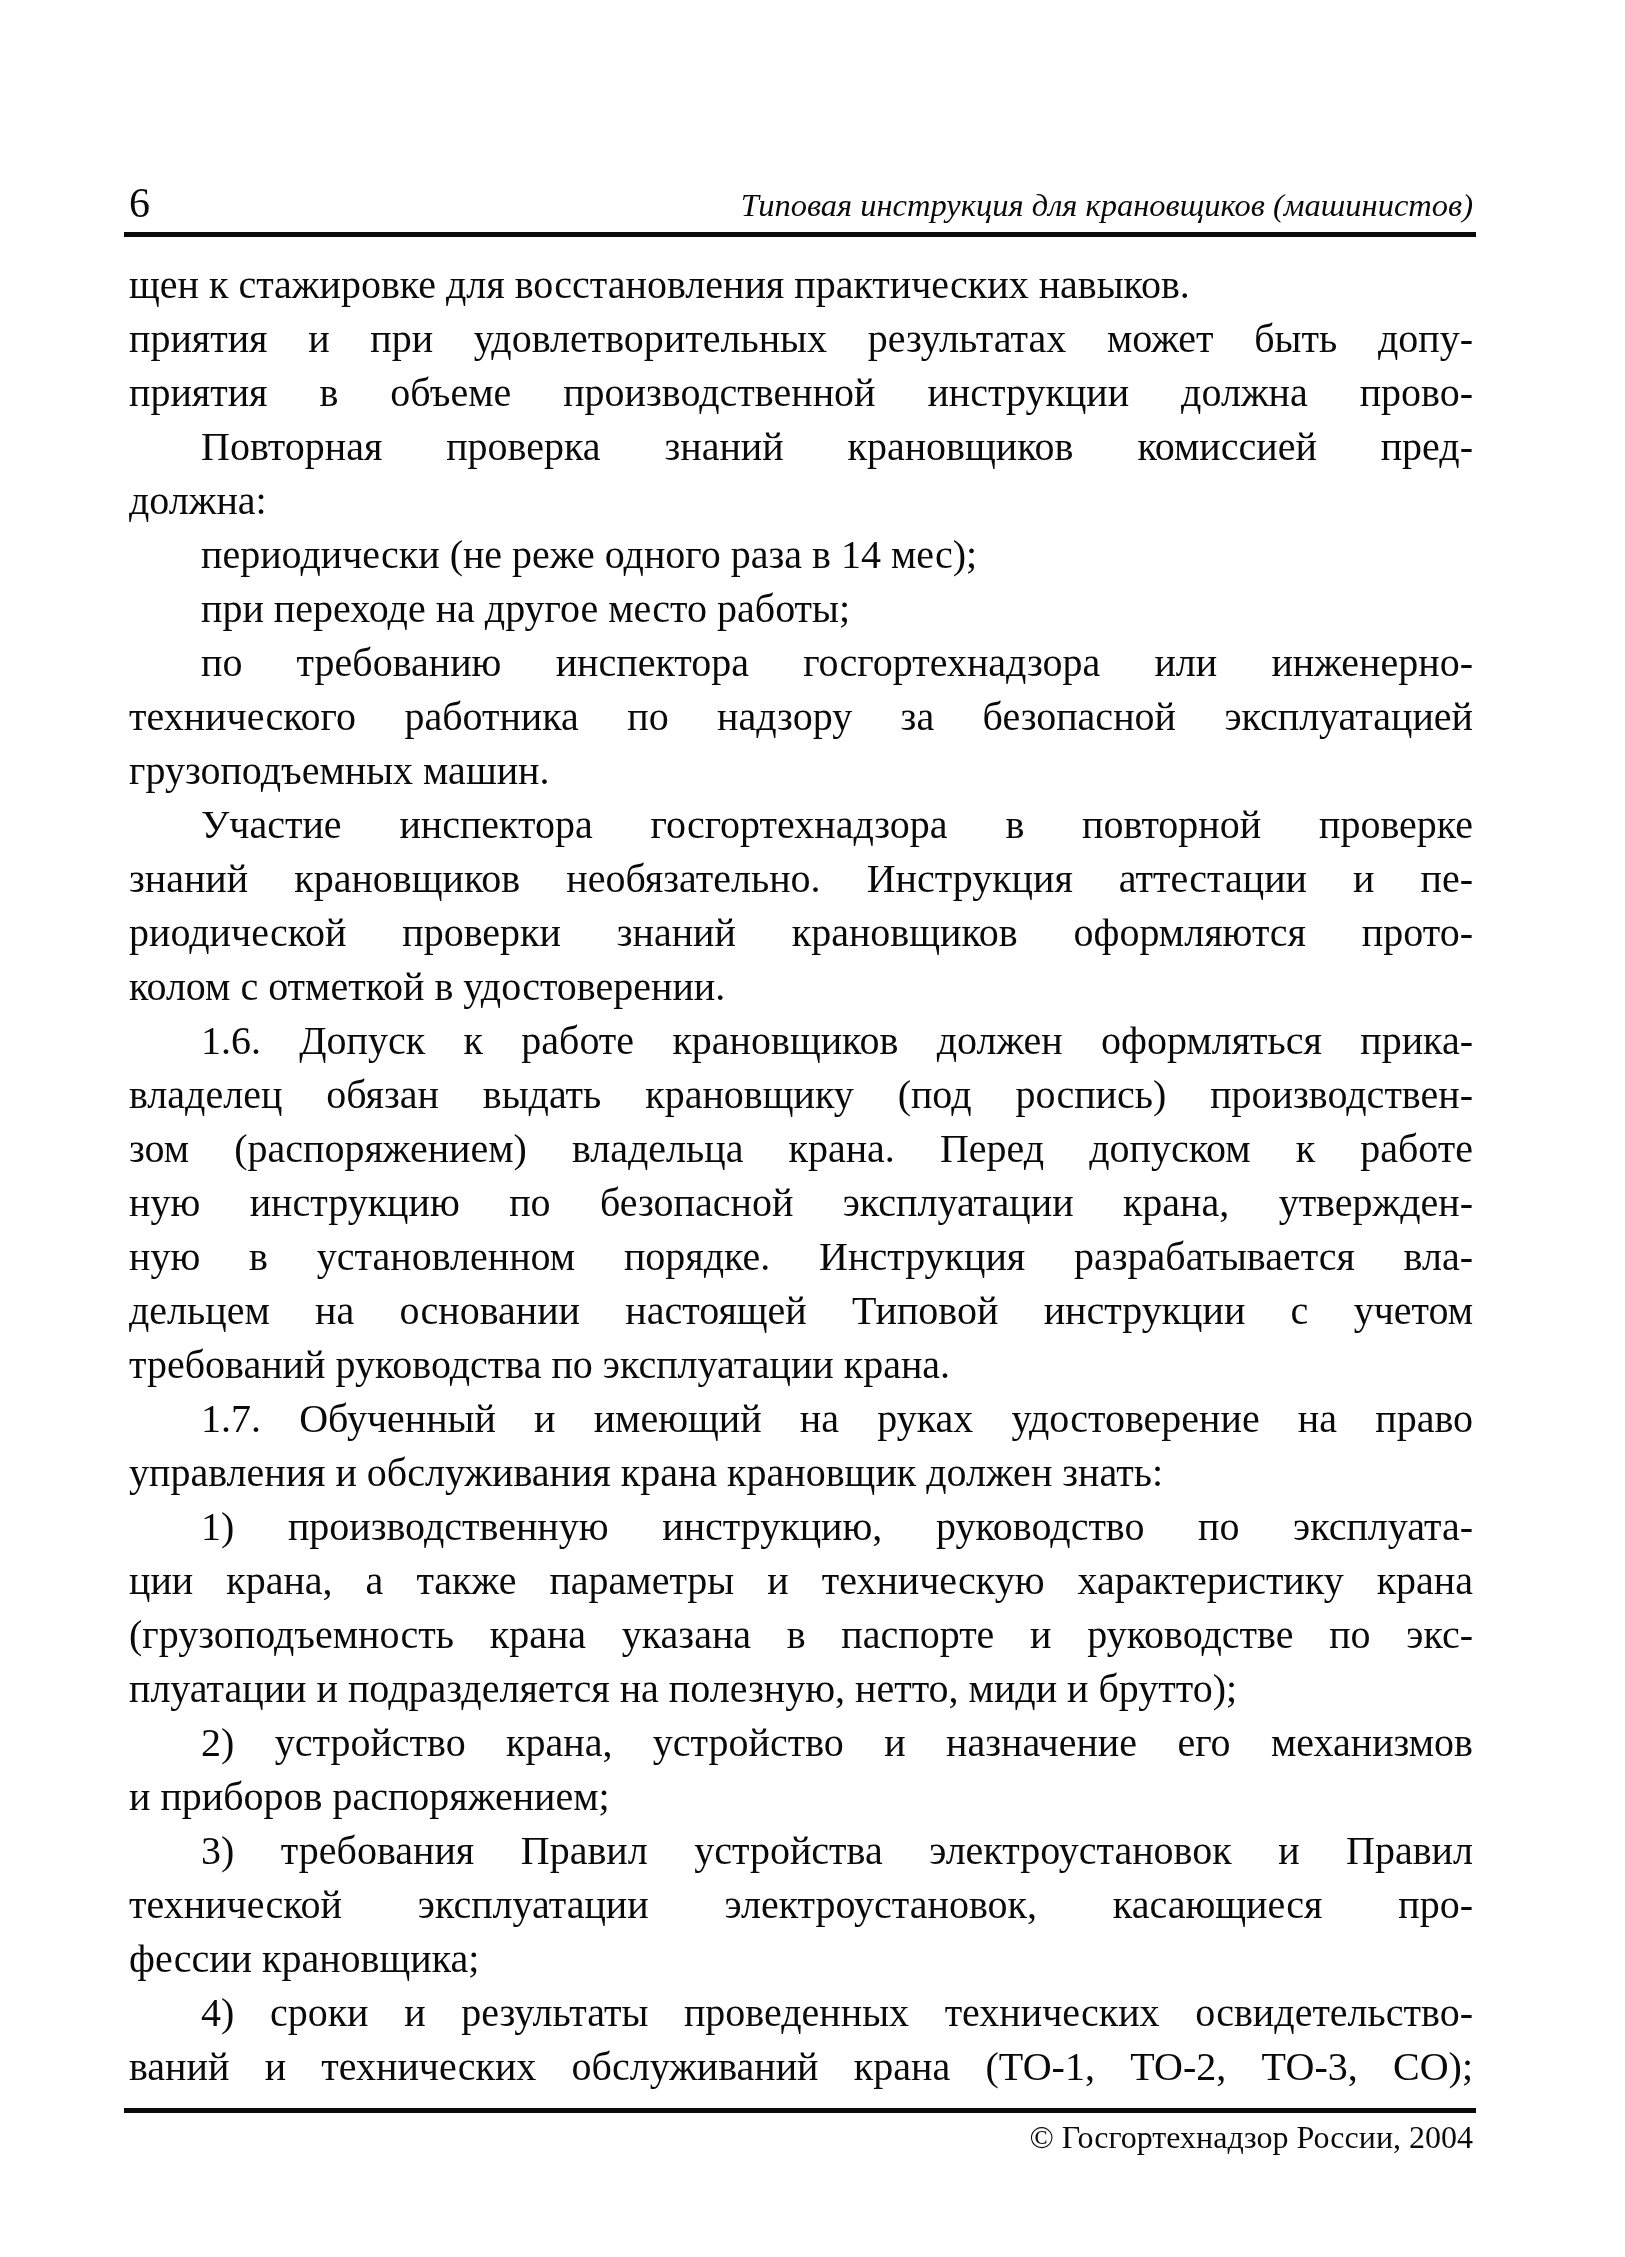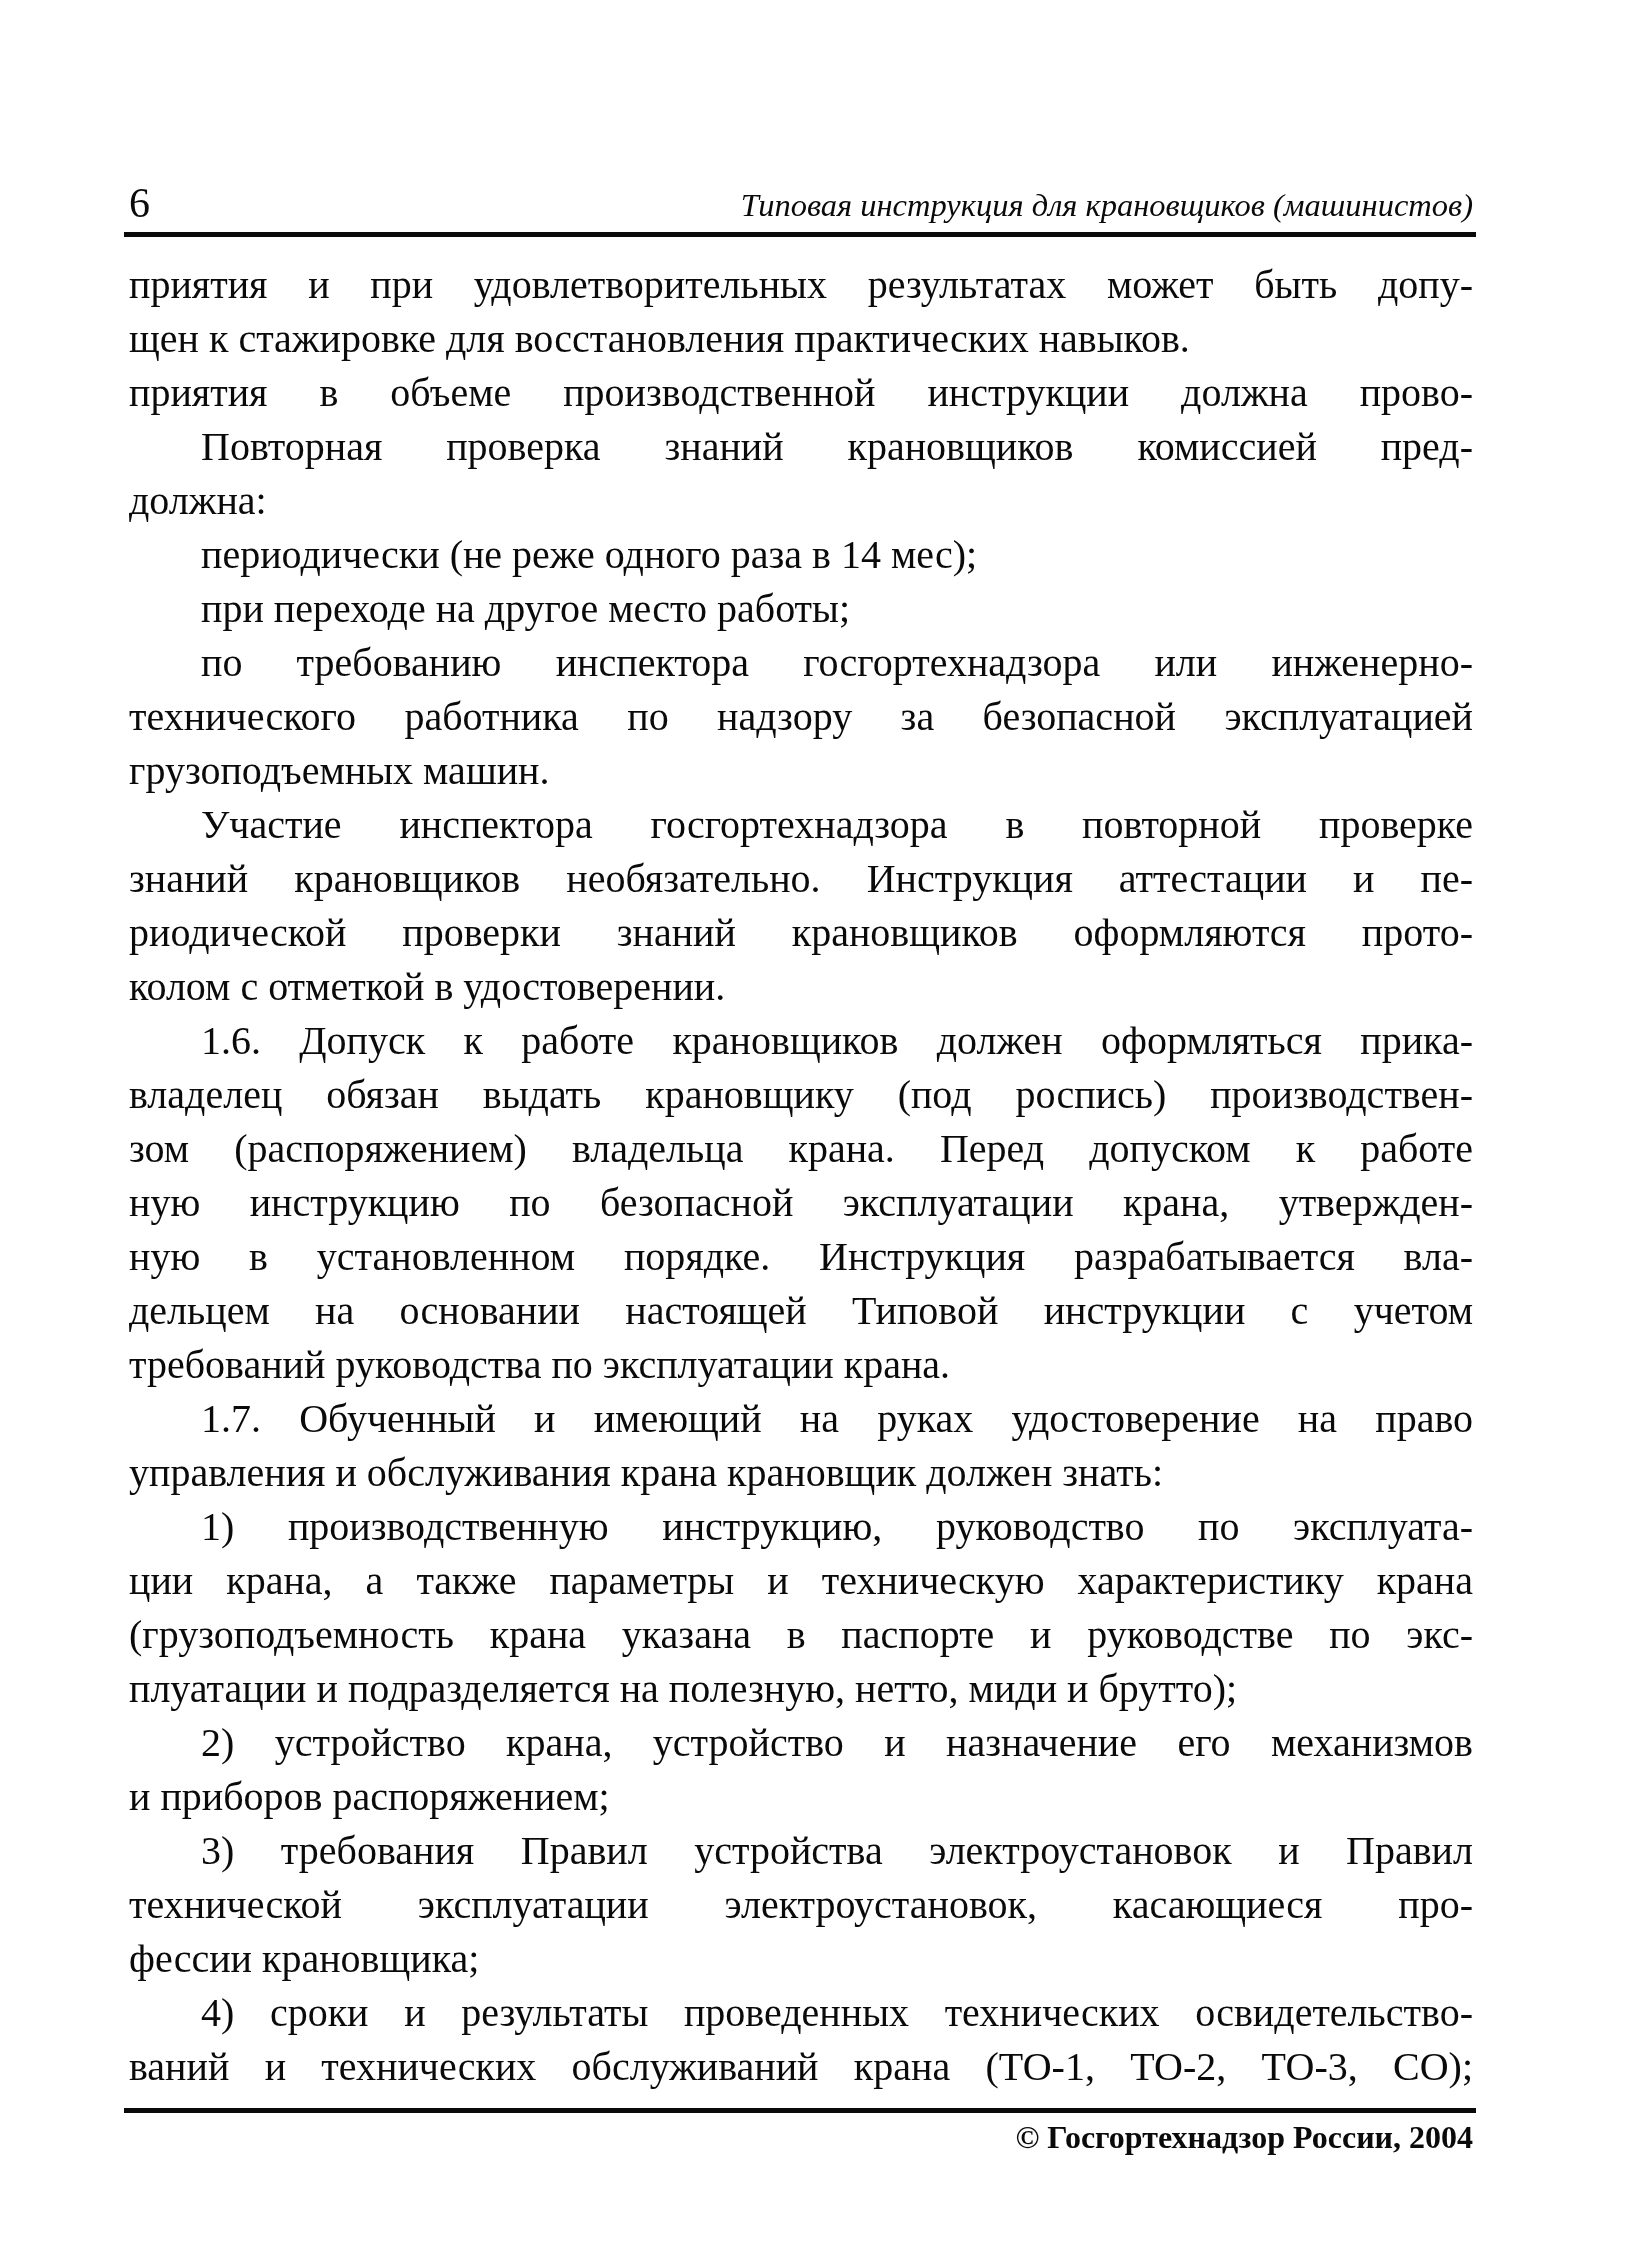--- a/index.html
+++ b/index.html
@@ -69,37 +69,36 @@
     text-indent: 72px;
   }
   .footer {
     position: absolute;
     left: 129px;
     top: 2118px;
     width: 1344px;
     text-align: right;
     font-size: 32px;
     line-height: 38px;
-    font-weight: bold;
   }
 </style>
 </head>
 <body>
 
 <div class="page">
 
   <div class="header">
     <span class="pagenum">6</span>
     <span class="running-title">Типовая инструкция для крановщиков (машинистов)</span>
   </div>
   <div class="rule header-rule"></div>
 
   <div class="bodytext">
+    <div class="line l">щен к стажировке для восстановления практических навыков.</div>
     <div class="line j">приятия и при удовлетворительных результатах может быть допу-</div>
-    <div class="line l">щен к стажировке для восстановления практических навыков.</div>
     <div class="line j">приятия в объеме производственной инструкции должна прово-</div>
     <div class="line j i">Повторная проверка знаний крановщиков комиссией пред-</div>
     <div class="line l">должна:</div>
     <div class="line l i">периодически (не реже одного раза в 14 мес);</div>
     <div class="line l i">при переходе на другое место работы;</div>
     <div class="line j i">по требованию инспектора госгортехнадзора или инженерно-</div>
     <div class="line j">технического работника по надзору за безопасной эксплуатацией</div>
     <div class="line l">грузоподъемных машин.</div>
     <div class="line j i">Участие инспектора госгортехнадзора в повторной проверке</div>
     <div class="line j">знаний крановщиков необязательно. Инструкция аттестации и пе-</div>

